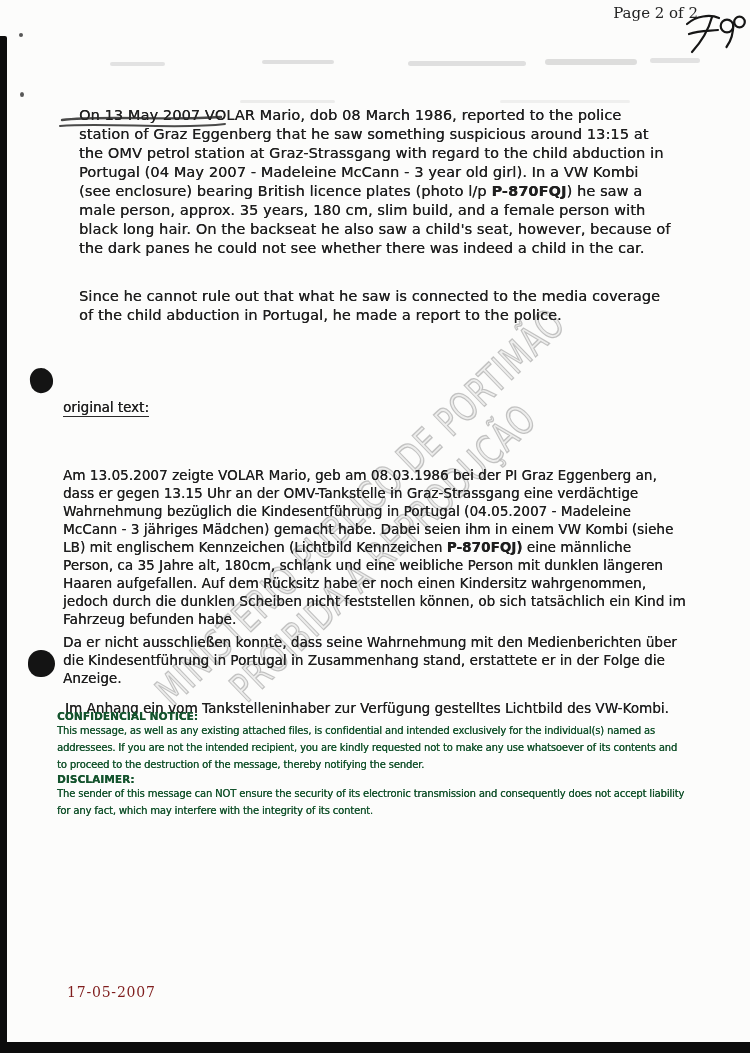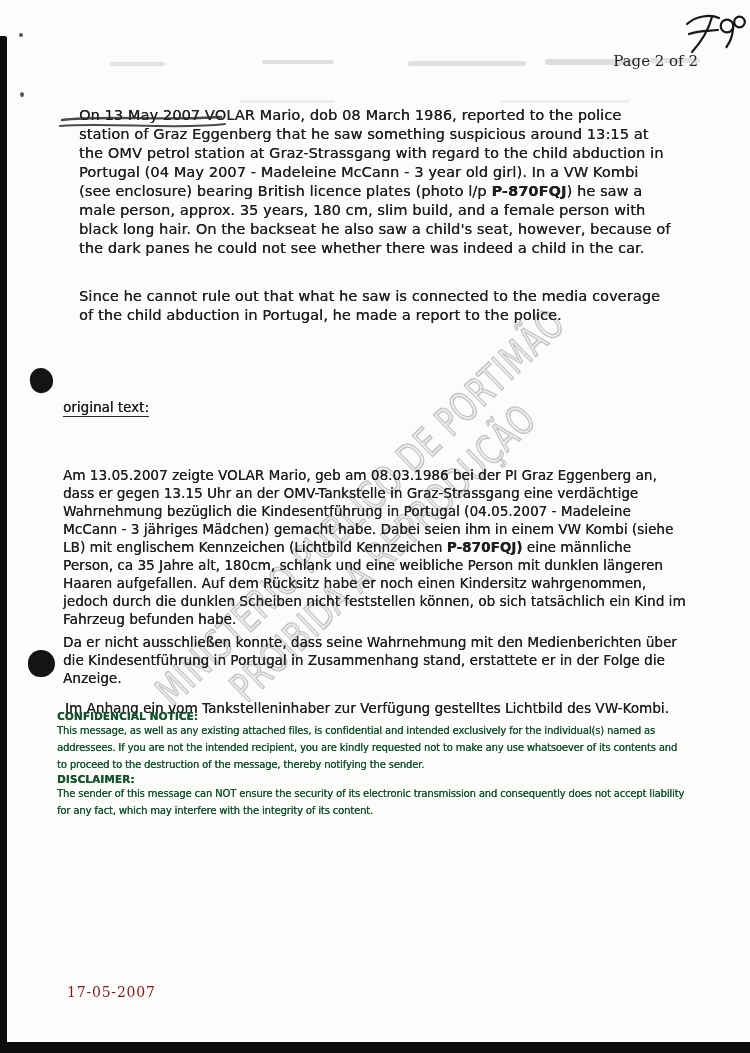--- a/index.html
+++ b/index.html
@@ -10,21 +10,21 @@
   }
   
   .edge-left{position:absolute;left:0;top:36px;width:7px;height:1017px;background:#0d0d0d;border-radius:0 2px 0 0;}
   .edge-left:before{content:"";position:absolute;left:0;top:664px;width:4px;height:14px;background:#0d0d0d;}
   .edge-bottom{position:absolute;left:0;top:1042px;width:750px;height:11px;background:#0c0c0c;}
   .speck{position:absolute;background:#3a3a3a;border-radius:50%;opacity:.85;}
   .smudge{position:absolute;background:#c4c4c4;border-radius:3px;filter:blur(.7px);}
   
   .hole{position:absolute;background:#141414;border-radius:48% 52% 50% 46%;}
   
-  .page-label{position:absolute;top:4px;right:52px;font-family:"DejaVu Serif","Liberation Serif",serif;font-size:15px;color:#232323;margin-top:48px;}
+  .page-label{position:absolute;top:4px;right:52px;font-family:"DejaVu Serif","Liberation Serif",serif;font-size:15px;color:#232323;}
   .handwritten{position:absolute;left:684px;top:11px;}
   
   .wm{
     position:absolute;white-space:nowrap;text-align:center;
     font-size:40px;font-weight:400;letter-spacing:1px;
     color:rgba(150,150,150,0.14);
     -webkit-text-stroke:1.4px rgba(125,125,125,0.42);
     transform-origin:center;pointer-events:none;
   }
   .wm1{left:-55px;top:484px;width:830px;transform:rotate(-44deg) scaleX(0.74);}

